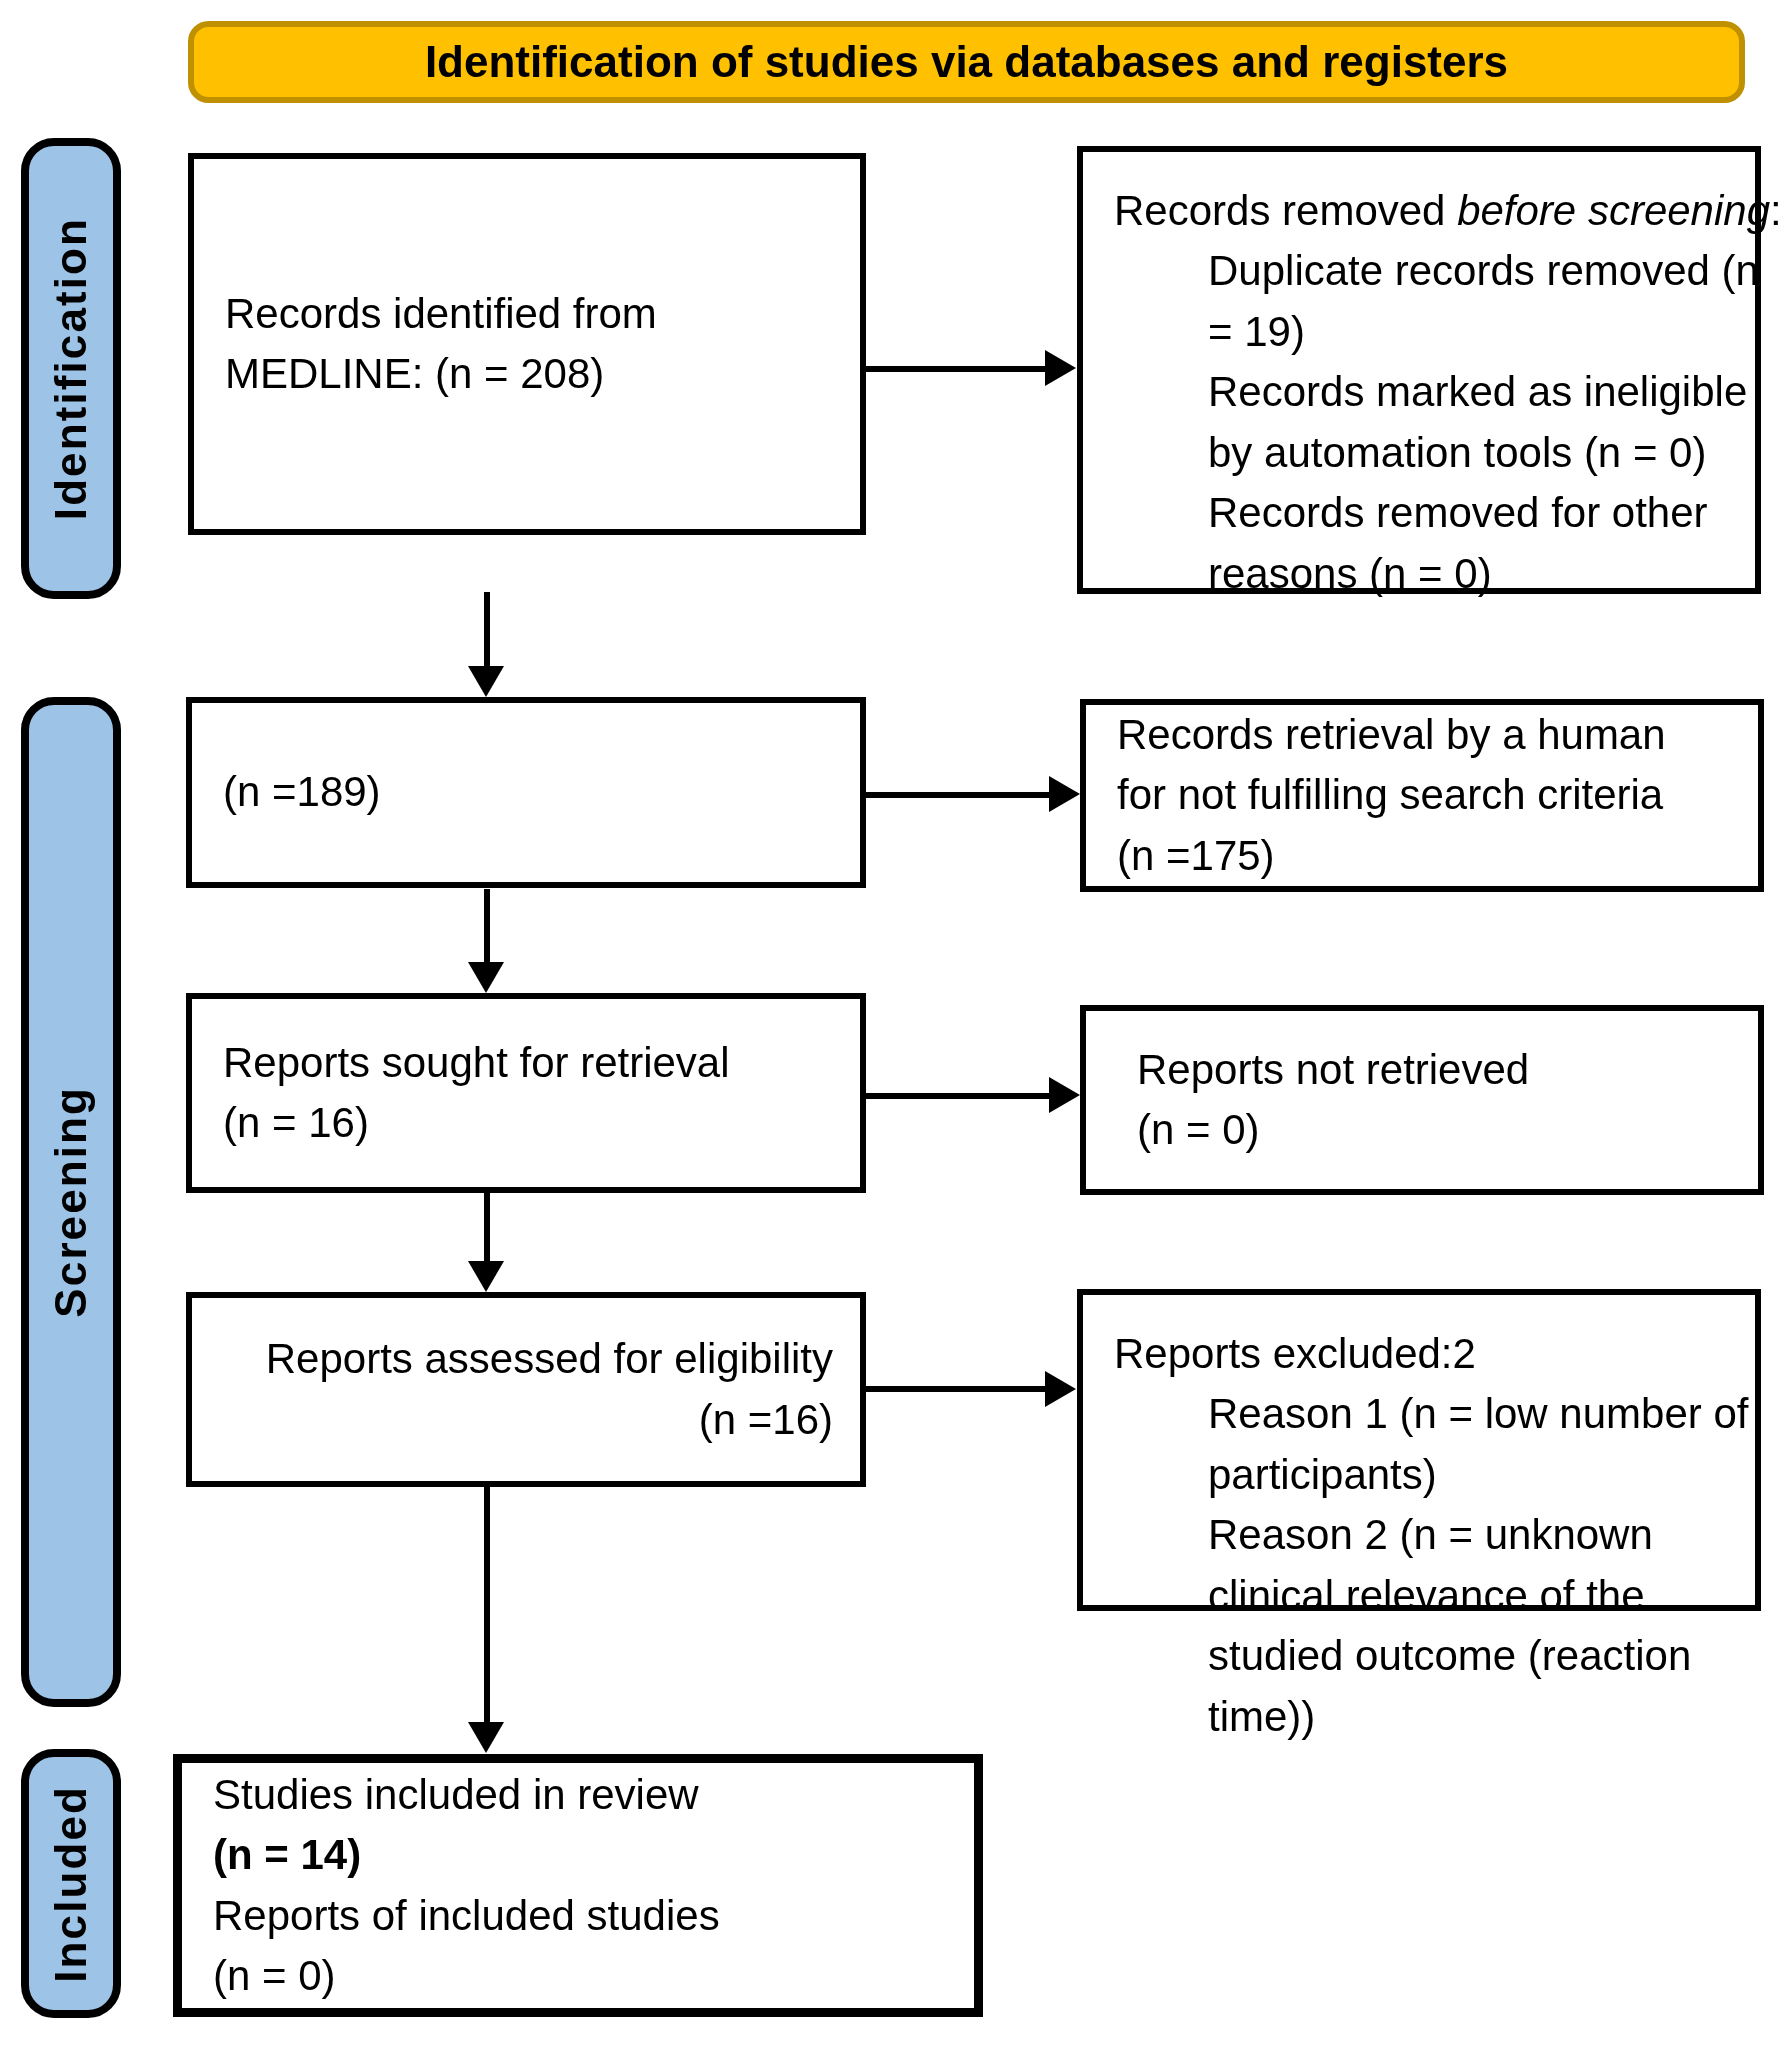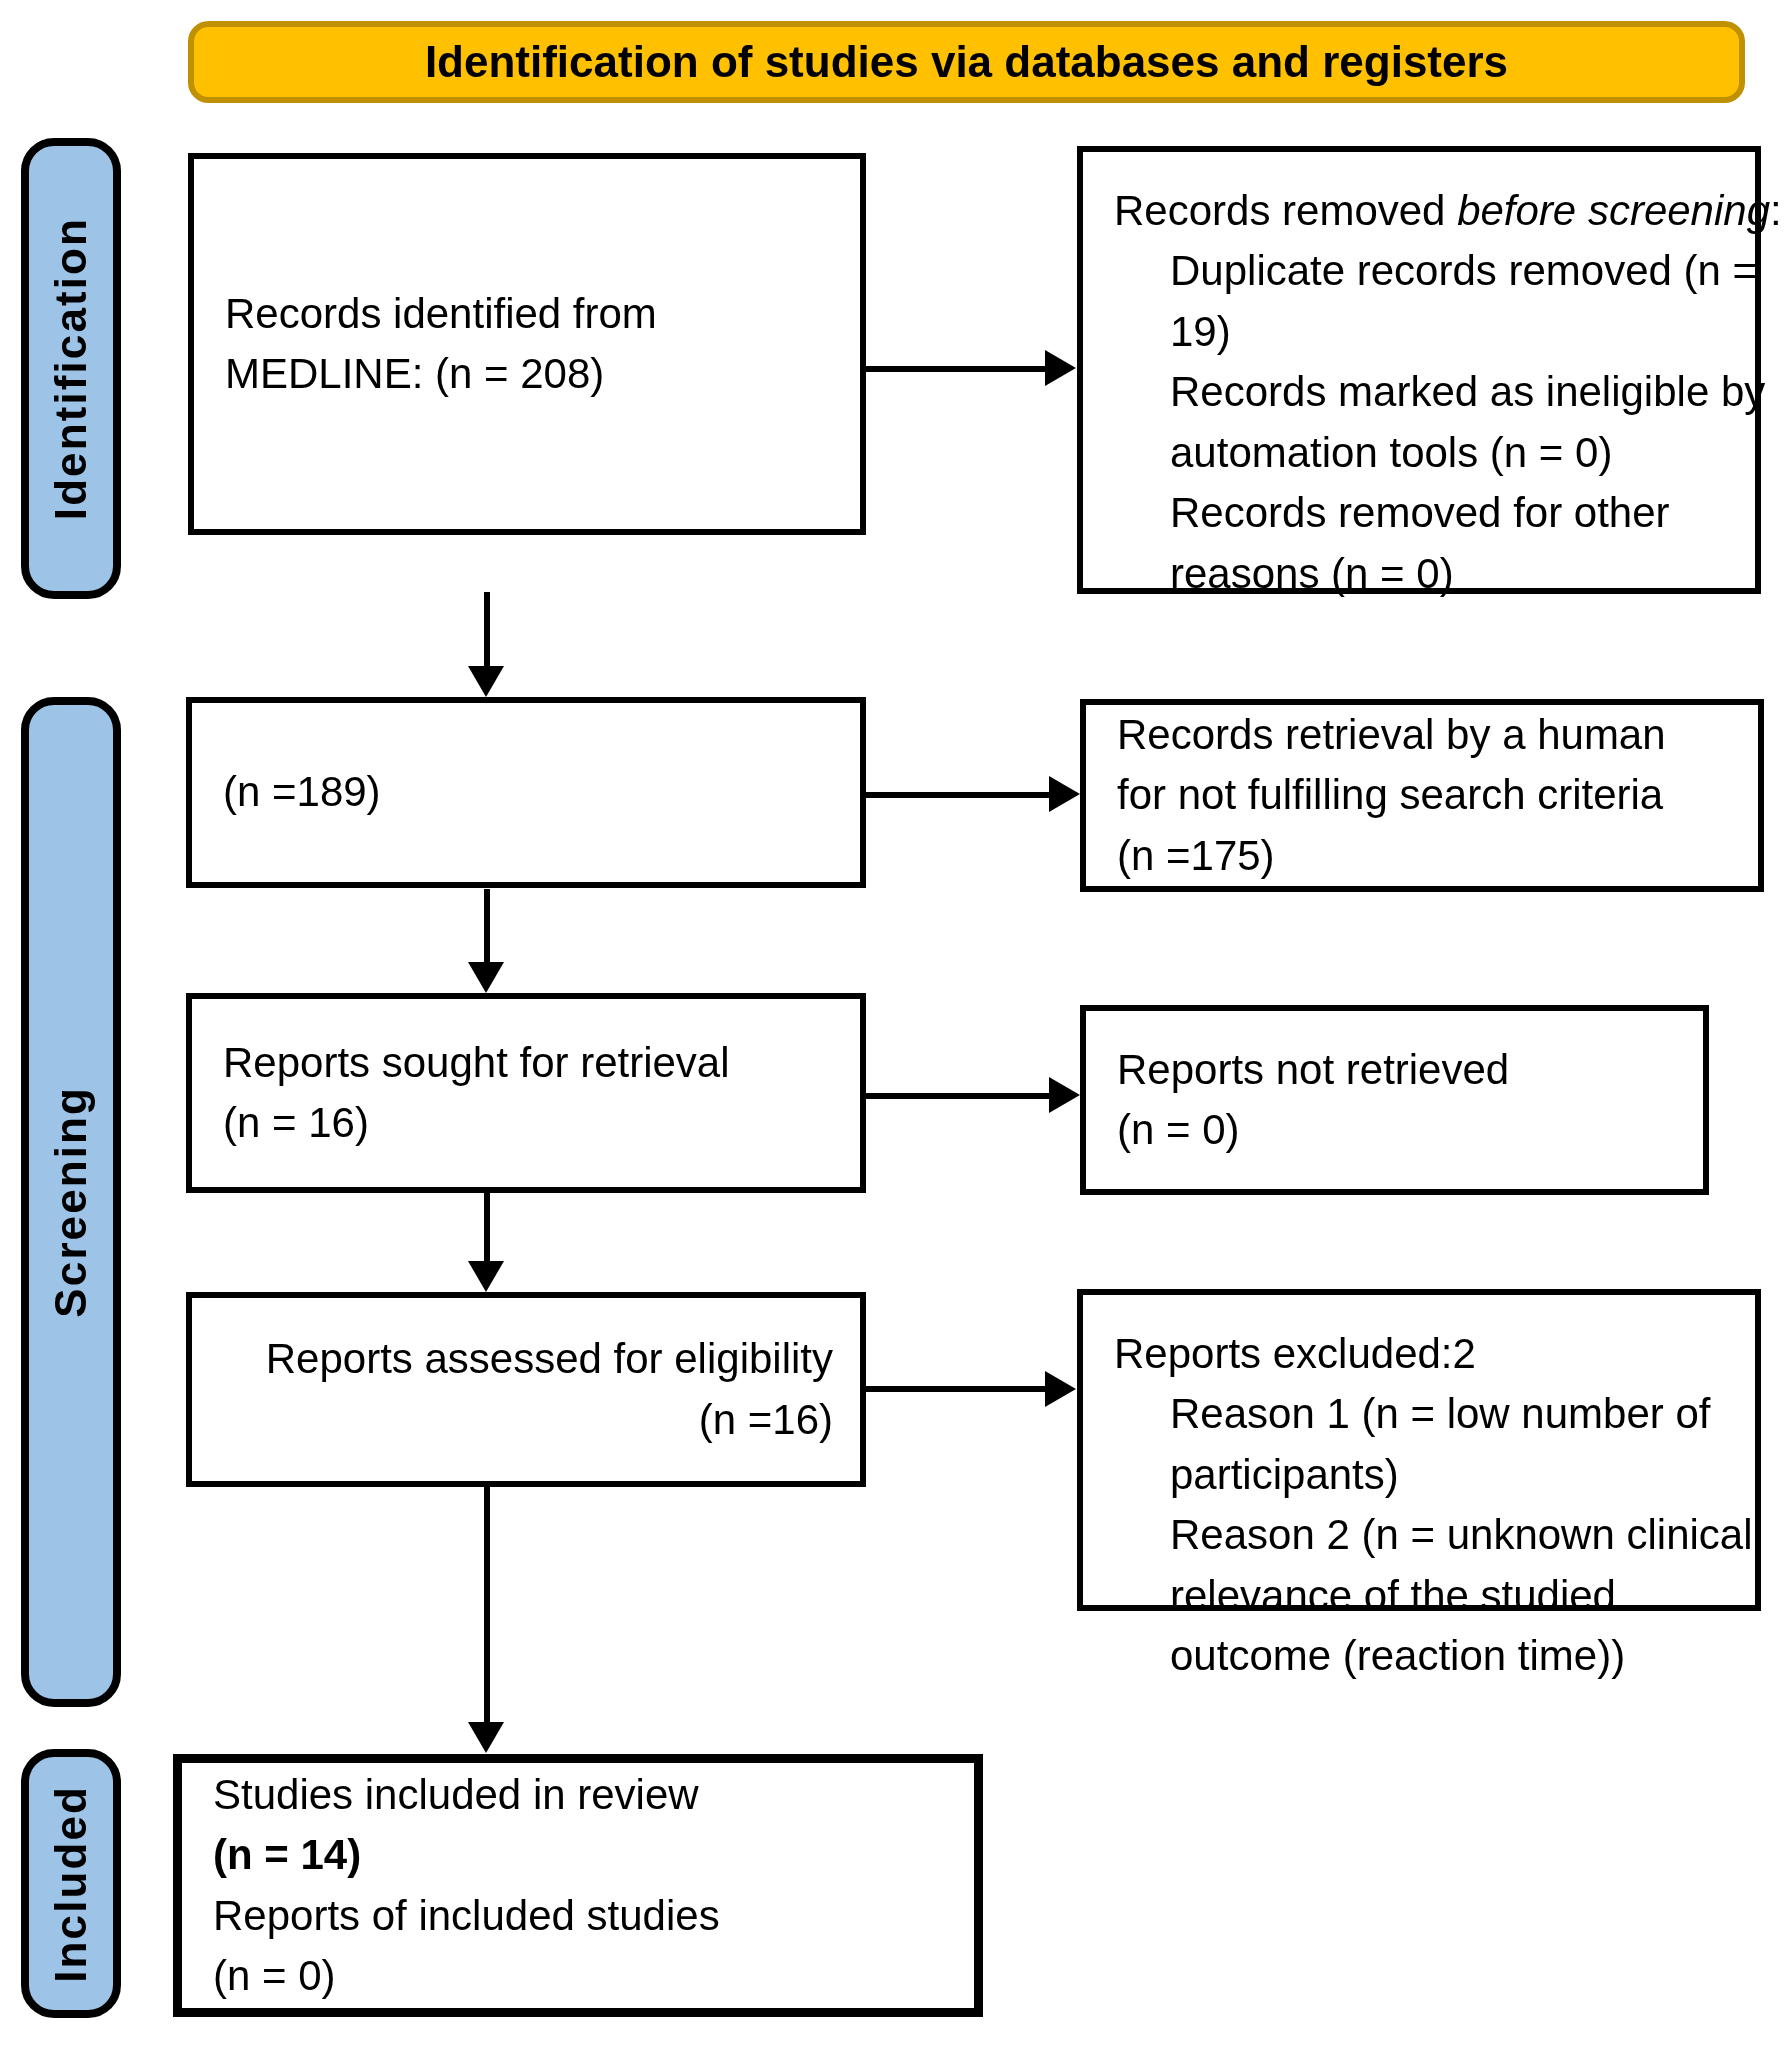--- a/index.html
+++ b/index.html
@@ -55,21 +55,21 @@
     position: absolute;
     background: #ffffff;
     border: 6.2px solid #000;
     box-sizing: border-box;
     font-size: 42px;
     line-height: 1.44;
   }
   .box.center { display: flex; align-items: center; }
   .box .inner { width: 100%; padding: 0 27px 0 31px; }
   .box.top .inner { padding-top: 29px; }
-  .indent { margin-left: 56px; }
+  .indent { margin-left: 94px; }
   .b { font-weight: bold; }
   
   .hline { position: absolute; height: 5.5px; background: #000; }
   .vline { position: absolute; width: 5.5px; background: #000; }
   .head-right {
     position: absolute; width: 0; height: 0;
     border-top: 18.5px solid transparent;
     border-bottom: 18.5px solid transparent;
     border-left: 31px solid #000;
   }
@@ -129,21 +129,21 @@
     </div>
   </div>
 
   <div class="box center" style="left:186px; top:993px; width:680px; height:200px;">
     <div class="inner">
       <div>Reports sought for retrieval</div>
       <div>(n = 16)</div>
     </div>
   </div>
 
-  <div class="box center" style="left:1080px; top:1005px; width:629px; height:190px;">
+  <div class="box center" style="left:1080px; top:1005px; width:684px; height:190px;padding-left:20px;">
     <div class="inner">
       <div>Reports not retrieved</div>
       <div>(n = 0)</div>
     </div>
   </div>
 
   <div class="box center" style="left:186px; top:1292px; width:680px; height:195px;text-align:right;">
     <div class="inner">
       <div>Reports assessed for eligibility</div>
       <div>(n =16)</div>

